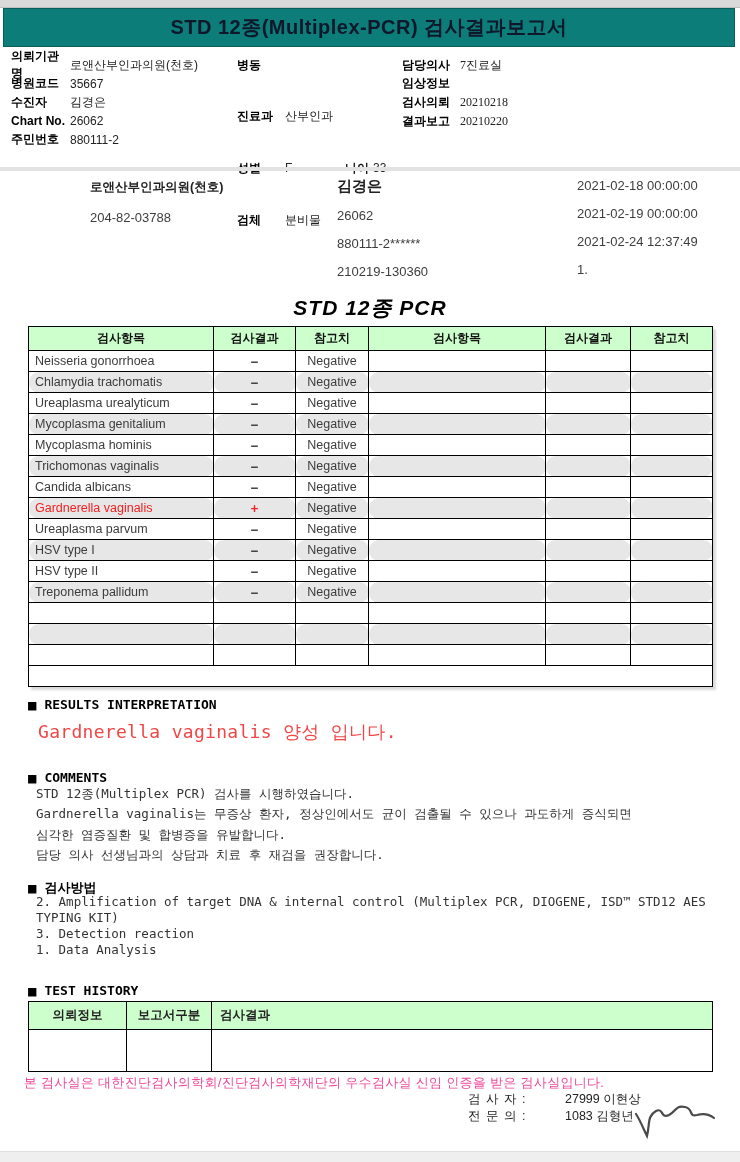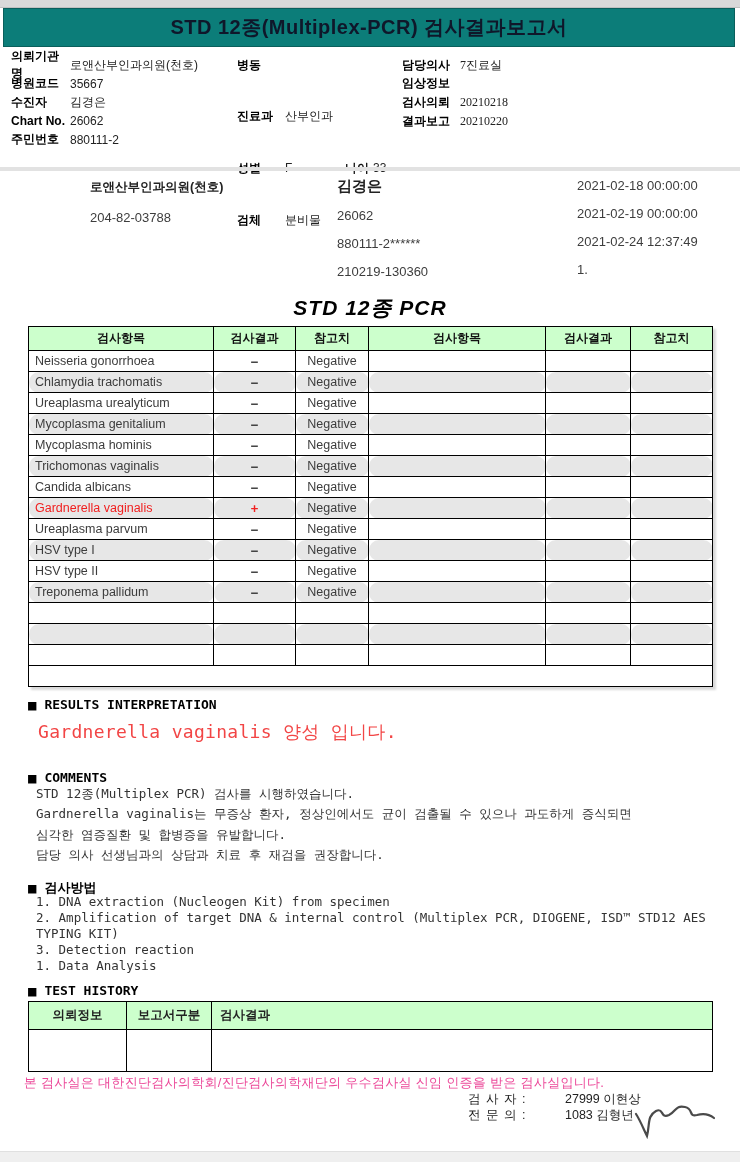--- a/index.html
+++ b/index.html
@@ -56,21 +56,21 @@
   .method-lines{position:absolute;left:36px;top:894px;width:676px;font-size:12.5px;color:#333;line-height:15.9px;}
 
   .history-table{position:absolute;left:28px;top:1001px;width:684px;border-collapse:collapse;table-layout:fixed;}
   .history-table th{height:25px;background:#ccffcc;border:1px solid #000;font-size:12.5px;font-weight:bold;color:#222;}
   .history-table th.hleft{text-align:left;padding-left:8px;}
   .history-table td{height:39px;border:1px solid #000;background:#fff;}
 
   .certification{position:absolute;left:0;top:1074px;width:628px;text-align:center;
                  font-size:13px;font-weight:normal;color:#ec4899;letter-spacing:.3px;}
   .sign-block{position:absolute;left:468px;top:1091px;font-size:12.5px;color:#222;}
-  .sign-row{display:flex;height:16.5px;align-items:center;}
+  .sign-row{display:flex;height:16.5px;}
   .sign-label{width:97px;flex-shrink:0;letter-spacing:1px;}
   .signature{position:absolute;left:630px;top:1086px;}
 </style>
 </head>
 <body>
 
 <div class="page">
 
   <div class="top-strip"></div>
 
@@ -321,21 +321,20 @@
     <div>Gardnerella vaginalis는 무증상 환자, 정상인에서도 균이 검출될 수 있으나 과도하게 증식되면</div>
     <div>심각한 염증질환 및 합병증을 유발합니다.</div>
     <div>담당 의사 선생님과의 상담과 치료 후 재검을 권장합니다.</div>
   </div>
 
   <div class="sec-heading" style="left:28px;top:879px;">
     <span class="bullet">■</span>
     <span>검사방법</span>
   </div>
   <div class="method-lines mono">
-    <div>1. DNA extraction (Nucleogen Kit) from specimen</div>
     <div>2. Amplification of target DNA &amp; internal control (Multiplex PCR, DIOGENE, ISD™ STD12 AES TYPING KIT)</div>
     <div>3. Detection reaction</div>
     <div>1. Data Analysis</div>
   </div>
 
   <div class="sec-heading" style="left:28px;top:983px;">
     <span class="bullet">■</span>
     <span>TEST HISTORY</span>
   </div>
   <table class="history-table">

